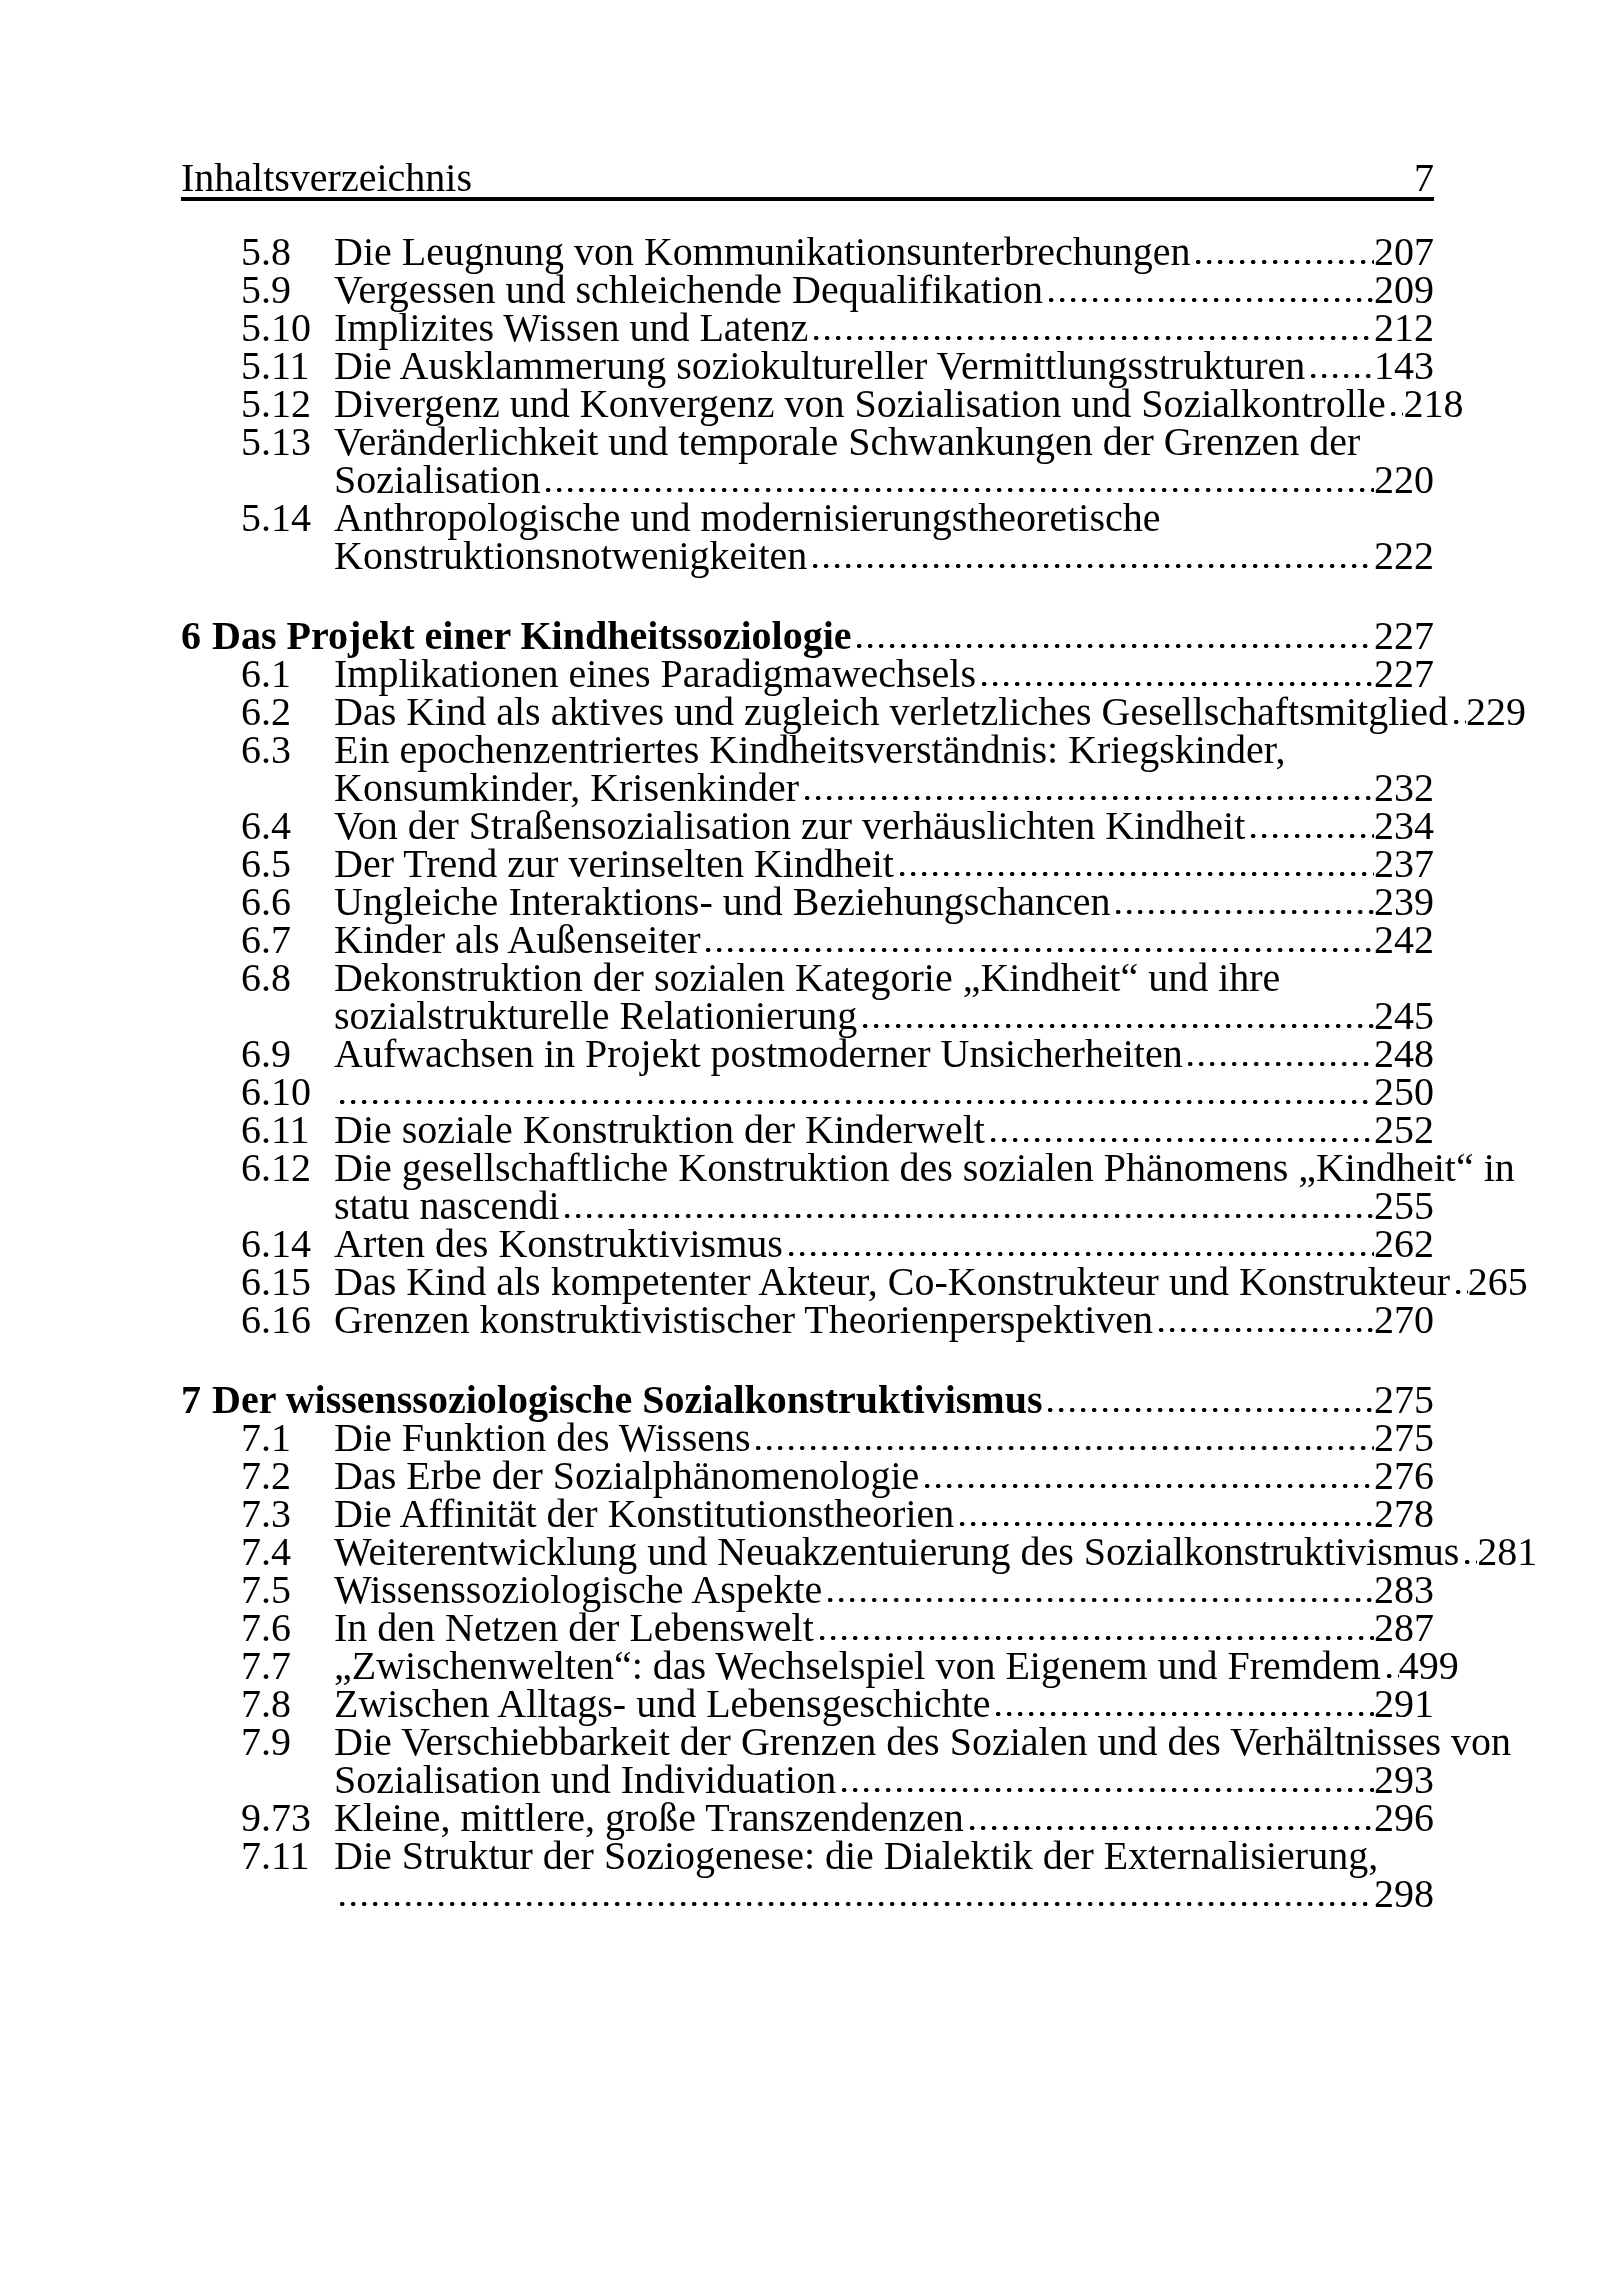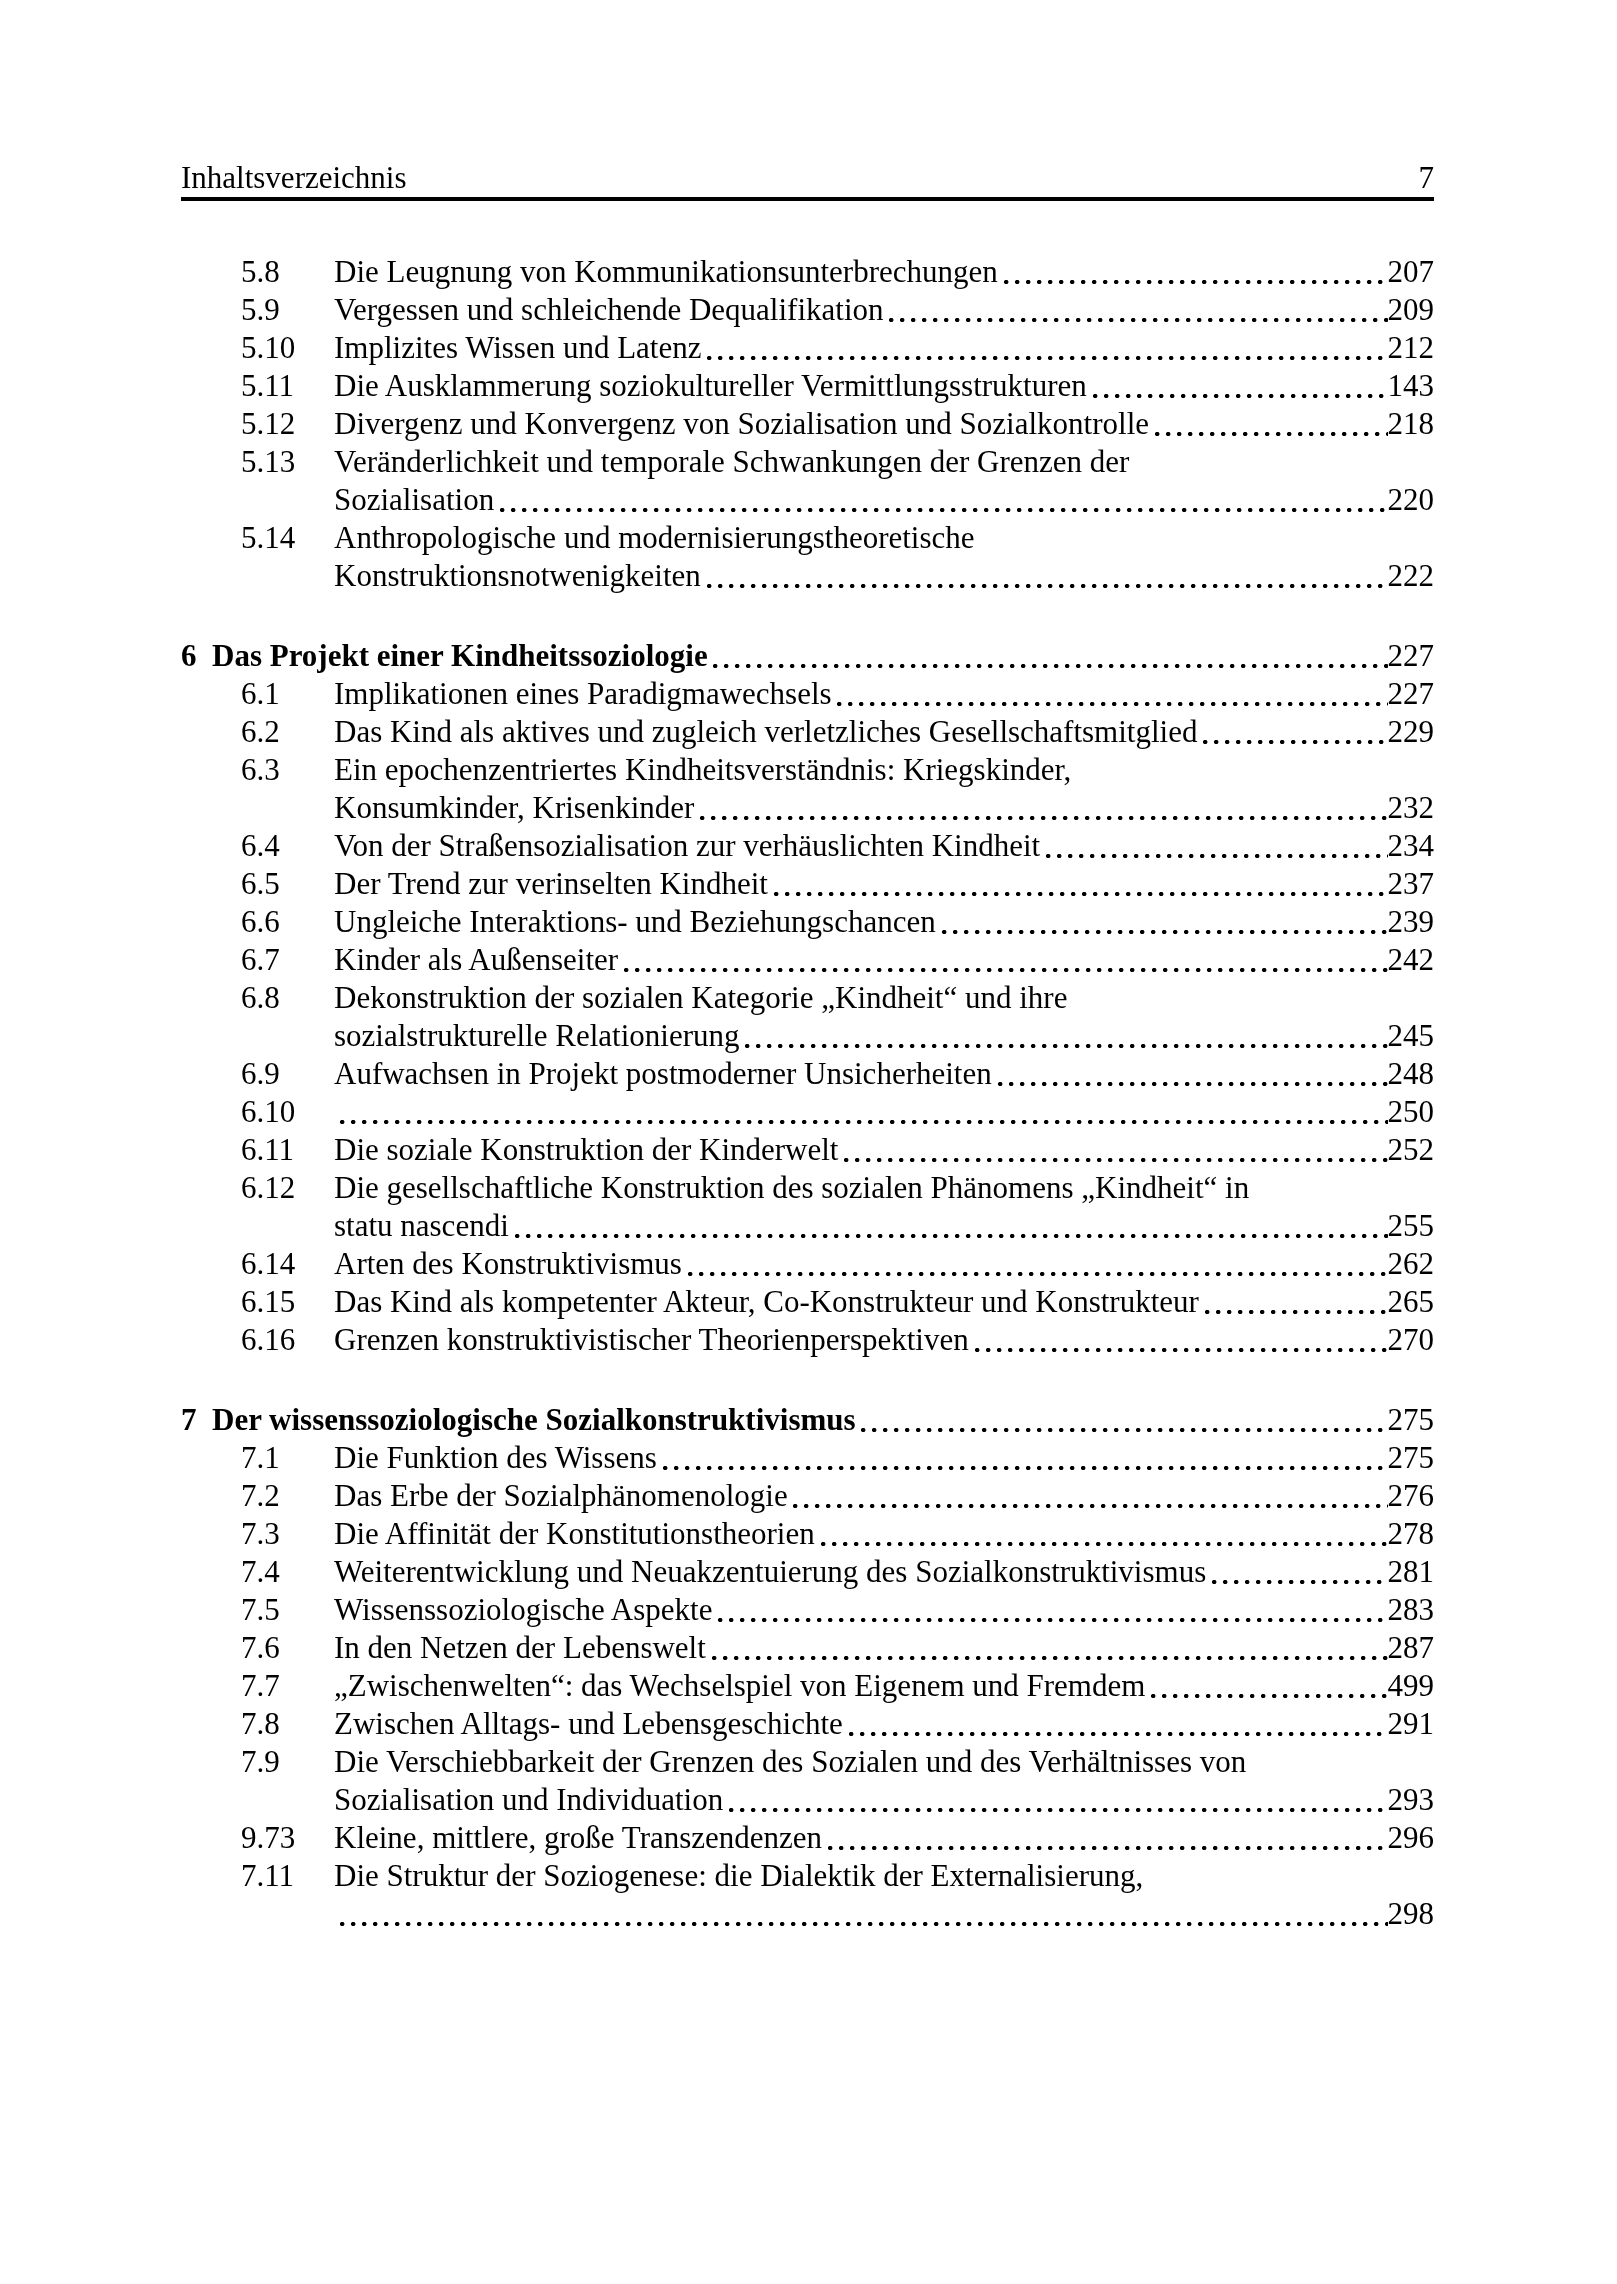--- a/index.html
+++ b/index.html
@@ -3,38 +3,38 @@
 <meta charset="utf-8">
 <style>
   html, body { margin: 0; padding: 0; background: #ffffff; }
   .page {
     position: relative;
     width: 1618px;
     height: 2284px;
     background: #ffffff;
     color: #000000;
     font-family: "Liberation Serif", "DejaVu Serif", serif;
-    font-size: 31px;
+    font-size: 40px;
     box-sizing: border-box;
     padding: 160px 184px 0 181px;
     overflow: hidden;
   }
   .hdr {
     display: flex;
     justify-content: space-between;
     align-items: baseline;
     line-height: 35px;
   }
   .hdr-title { white-space: nowrap; }
   .rule {
     height: 3.2px;
     background: #000;
     margin-top: 2.4px;
   }
-  .toc { margin-top: 52px; font-family: Liberation Serif, serif; }
+  .toc { margin-top: 32px; font-family: Liberation Serif, serif; }
   .row {
     display: flex;
     line-height: 38px;
   }
   .row.gap-before { margin-top: 42px; }
   .row.chapter { font-weight: bold; }
   .num { flex: 0 0 auto; }
   .chapter .num { width: 31px; }
   .sub .num { width: 93px; }
   .sub { padding-left: 60px; }

